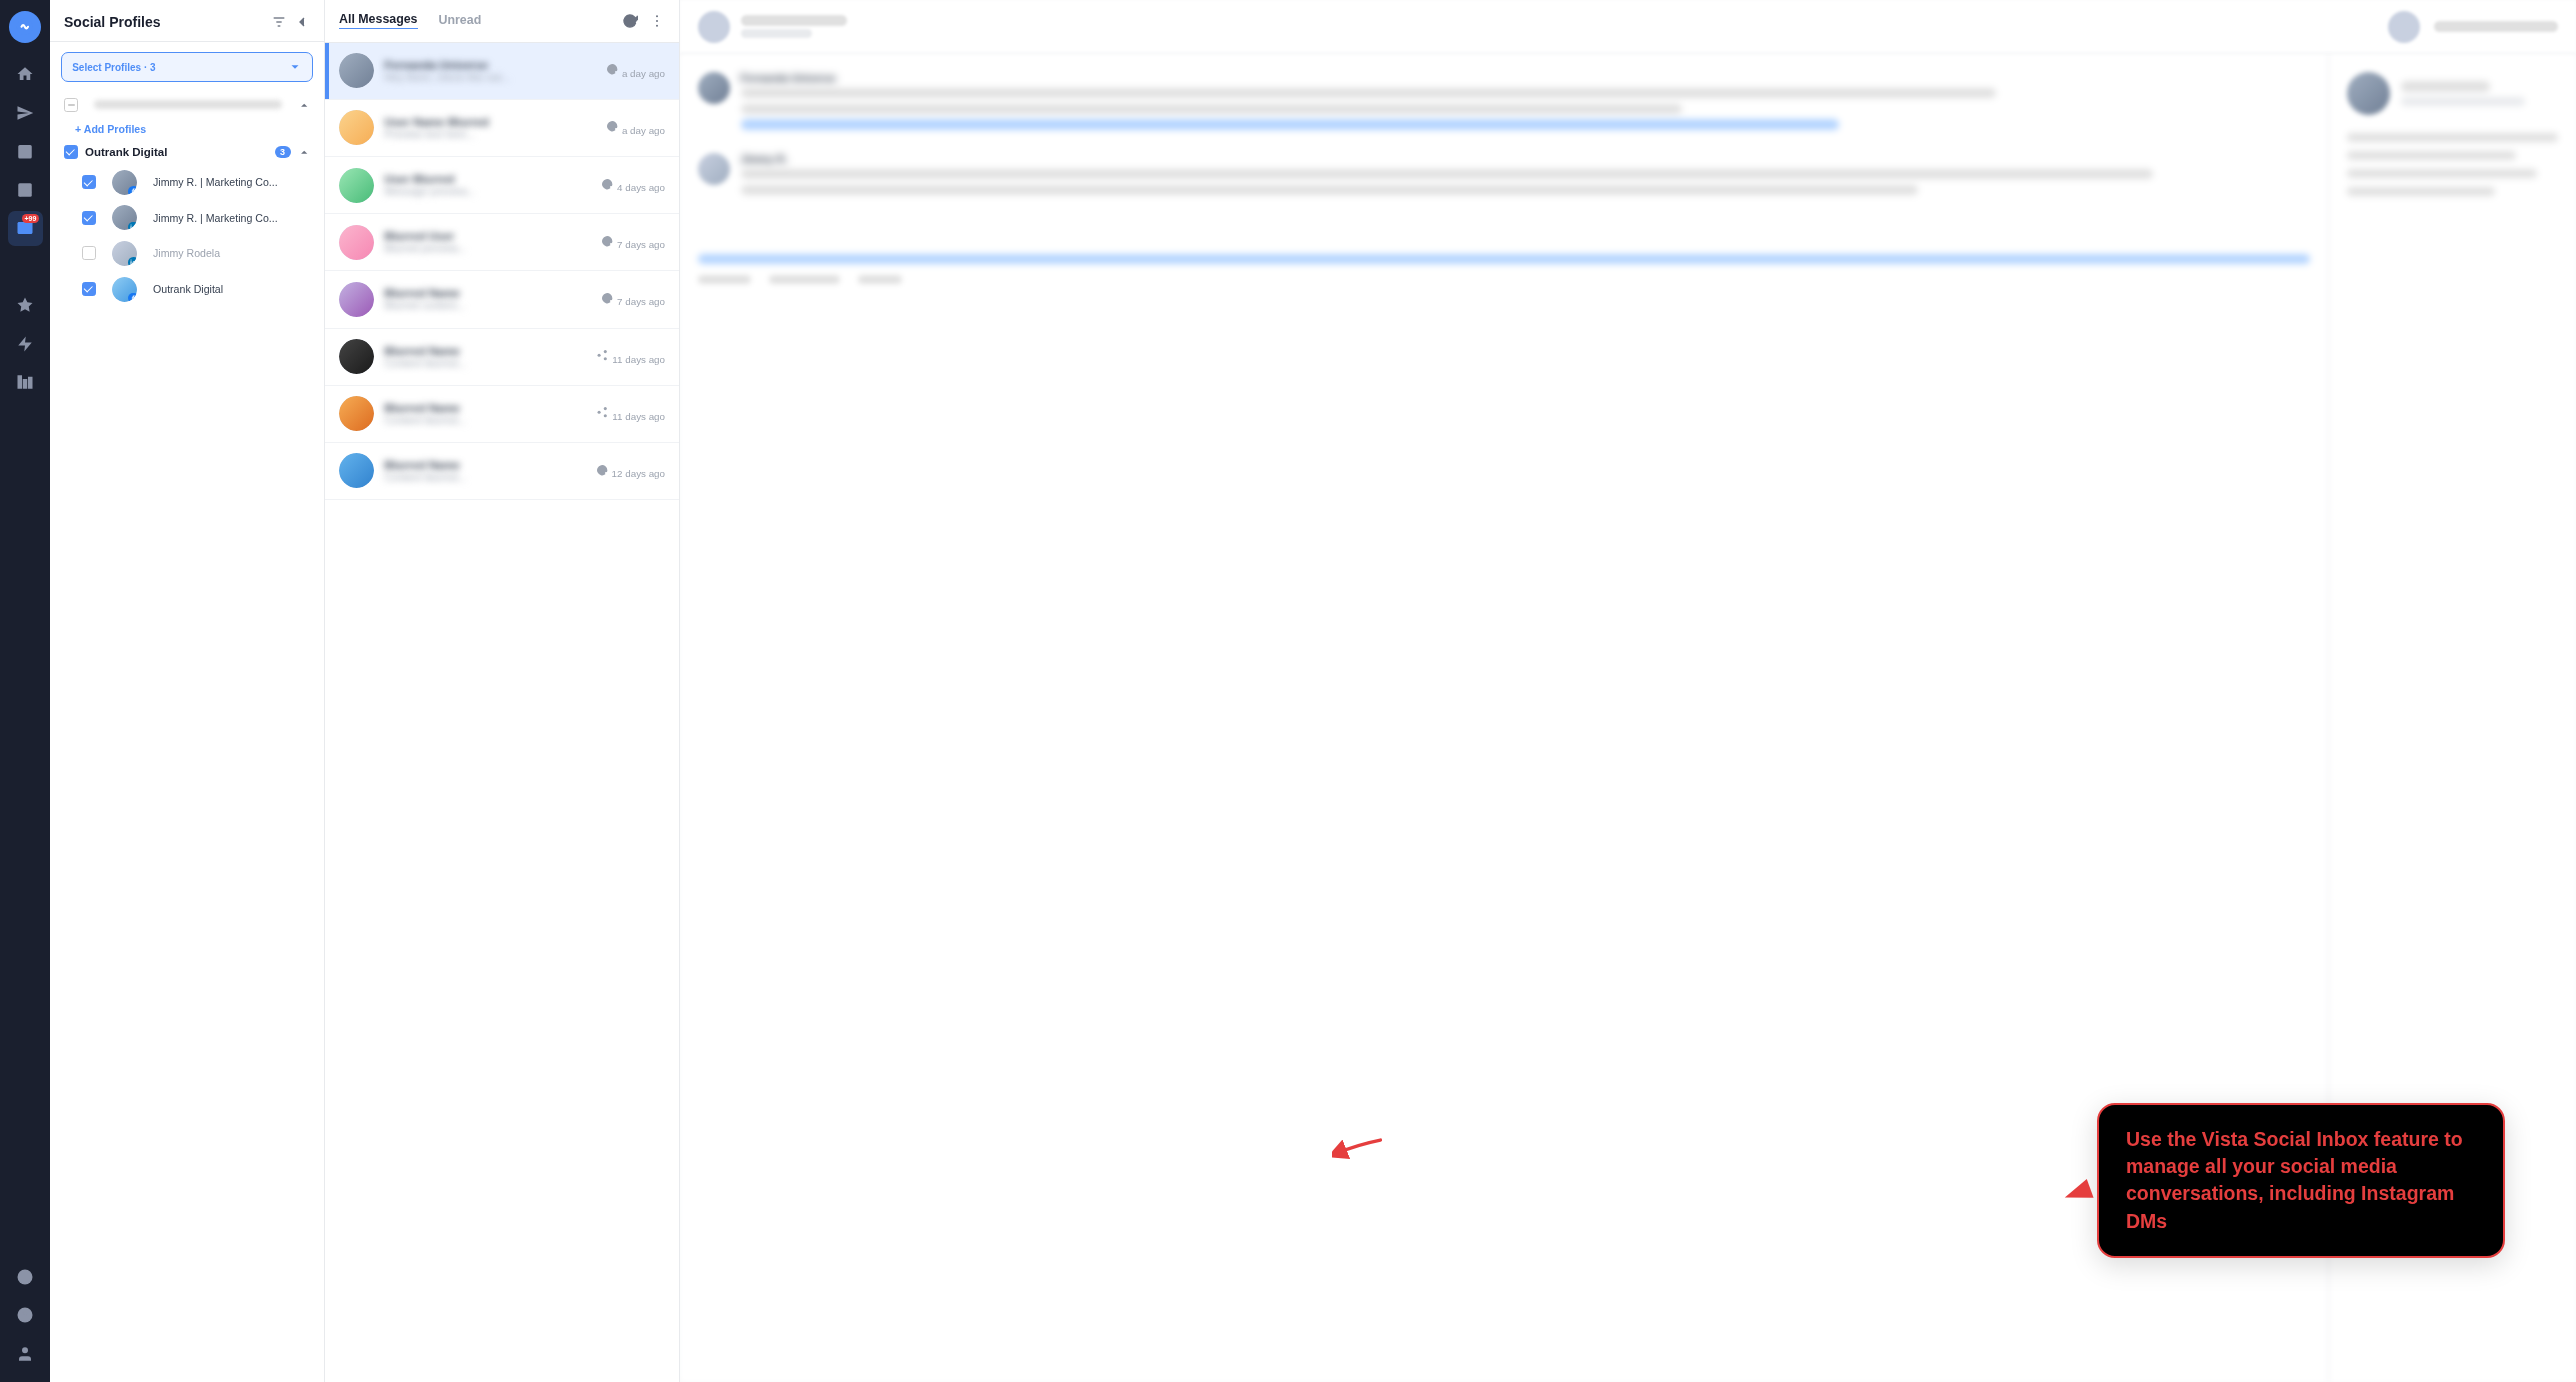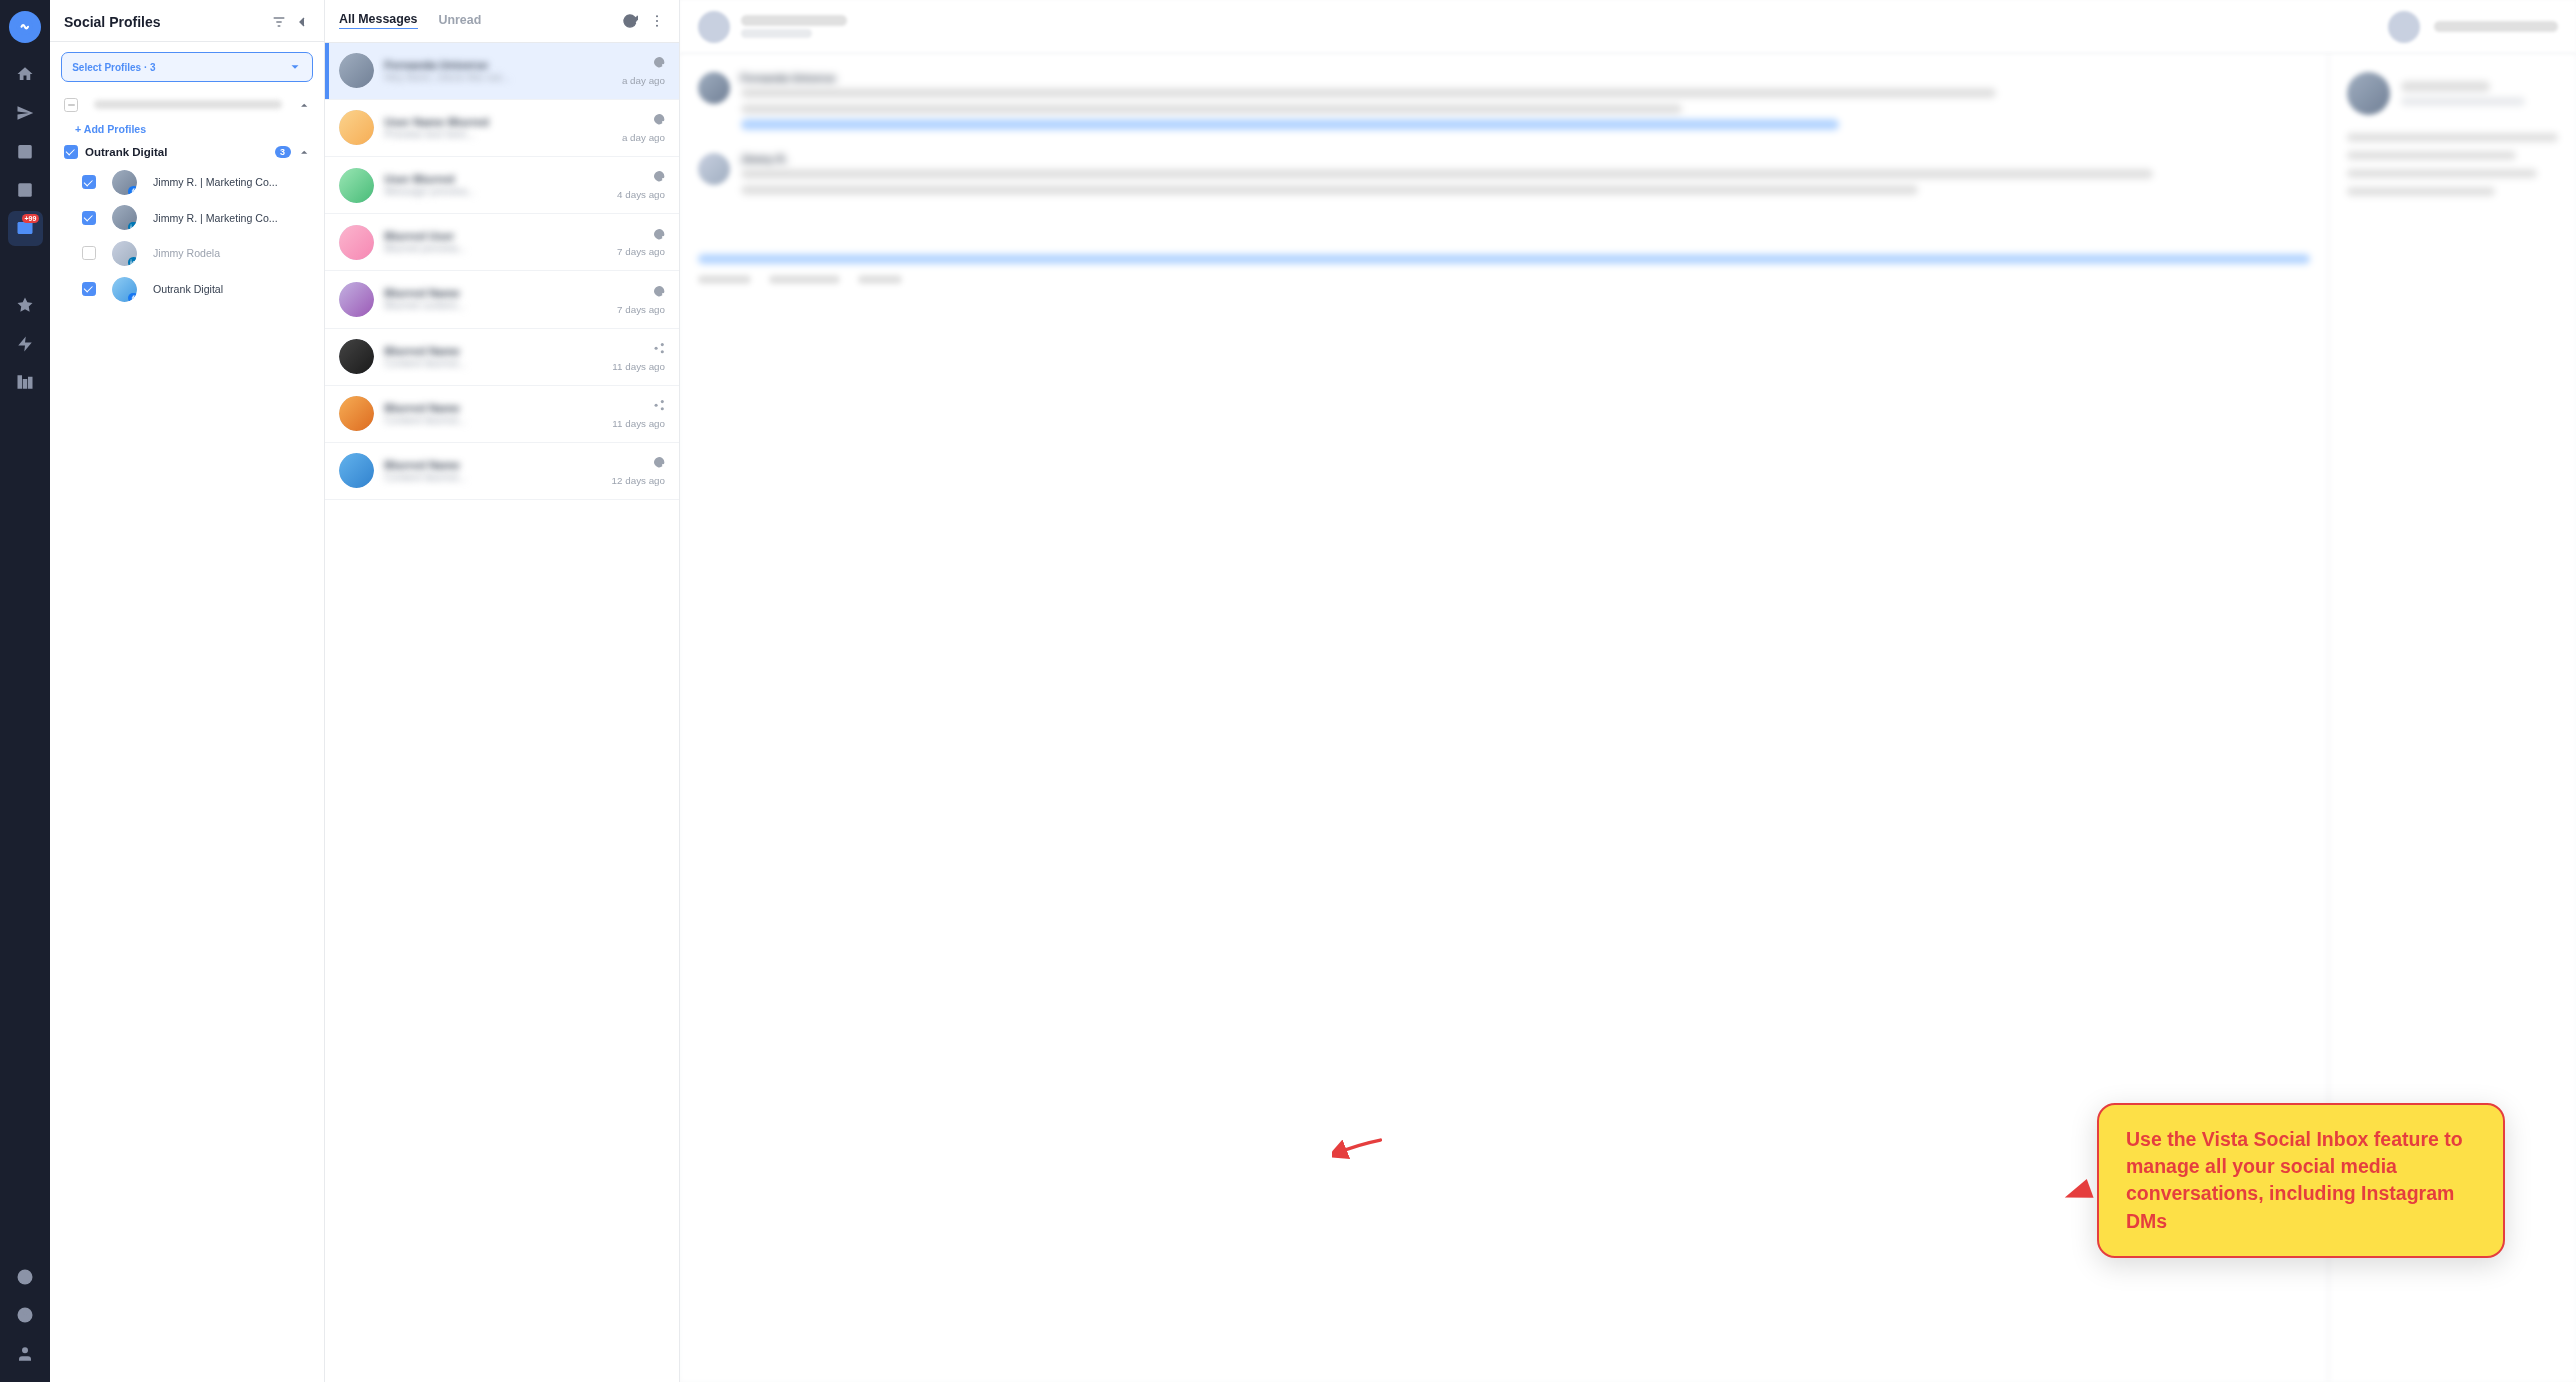--- a/index.html
+++ b/index.html
@@ -292,21 +292,21 @@
     .message-preview {
       font-size: 10.6px;
       color: #9ca3af;
       white-space: nowrap;
       overflow: hidden;
       text-overflow: ellipsis;
       filter: blur(3.5px);
     }
     .message-meta {
       display: flex;
-      flex-direction: column;
+      flex-direction: row;
       align-items: flex-end;
       gap: 3.5px;
       text-align: right;
     }
     .message-time {
       font-size: 9.8px;
       color: #9ca3af;
       white-space: nowrap;
     }
     .message-icon svg {
@@ -354,21 +354,21 @@
       border-left: 0.9px solid #e8eaed;
       padding: 18px;
       flex-shrink: 0;
     }
 
     
     .tooltip-popup {
       position: absolute;
       bottom: 124px;
       right: 71px;
-      background: #fde047;
+      background: #000000;
       border: 2.7px solid #e53e3e;
       border-radius: 18px;
       padding: 21px 27px;
       max-width: 408px;
       box-shadow: 0 7px 28px rgba(0,0,0,0.15);
       z-index: 100;
     }
     .tooltip-popup::before {
       content: '';
       position: absolute;

